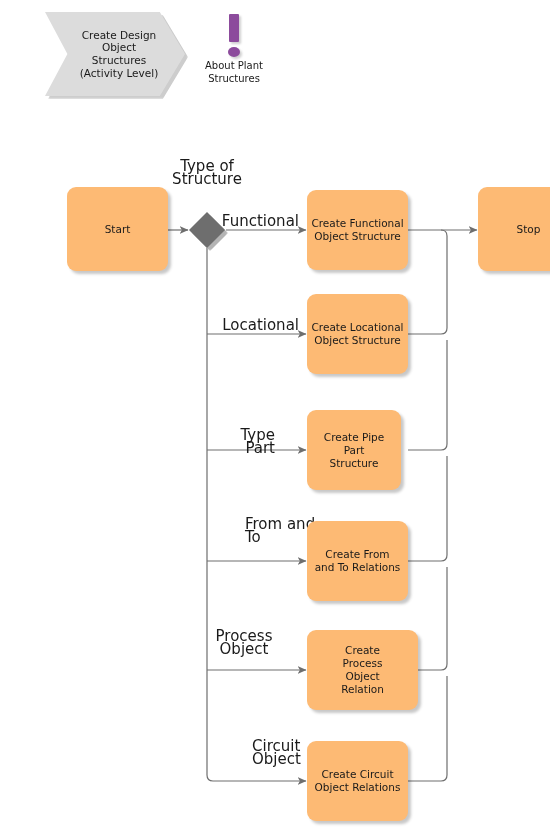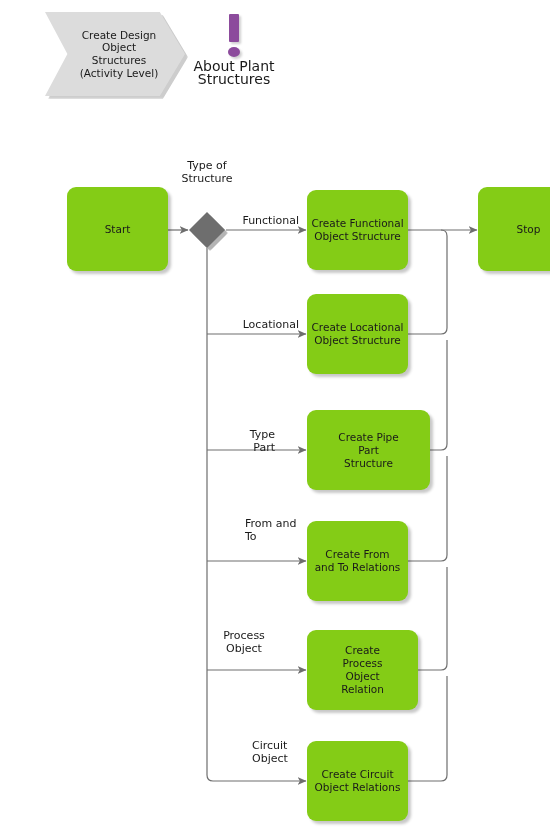--- a/index.html
+++ b/index.html
@@ -125,31 +125,31 @@
     left: 50%;
     margin-left: -4px;
     top: 37px;
     width: 12px;
     height: 10px;
     background: #cfcfcf;
     border-radius: 50%;
     filter: blur(1px);
   }
   .note-label {
-    font-size: 14px;
+    font-size: 10px;
     line-height: 12.6px;
     white-space: pre-line;
     text-align: center;
   }
 
   
   .node {
     position: absolute;
     box-sizing: border-box;
-    background: #84cc16;
+    background: #fdba74;
     border-radius: 9px;
     display: flex;
     align-items: center;
     justify-content: center;
     text-align: center;
     font-size: 10.5px;
     line-height: 13px;
     white-space: pre-line;
     box-shadow: 3px 3px 3px rgba(0,0,0,.22);
     padding: 2px 3px;
@@ -179,21 +179,21 @@
     height: 36px;
     background: #b4b4b4;
     -webkit-clip-path: polygon(50% 0, 100% 50%, 50% 100%, 0 50%);
     clip-path: polygon(50% 0, 100% 50%, 50% 100%, 0 50%);
     filter: blur(1.5px);
   }
 
   
   .edge-label {
     position: absolute;
-    font-size: 11px;
+    font-size: 15px;
     line-height: 12.6px;
     white-space: pre-line;
     color: #1a1a1a;
   }
   .edge-label.right { text-align: right; }
   .edge-label.center { text-align: center; }
   .edge-label.left { text-align: left; padding-left: 36px; }
 </style>
 </head>
 <body>
@@ -275,21 +275,21 @@
   <div class="node" style="left:270px; top:190px; width:101px; height:80px;">
     <span>Create Functional
 Object Structure</span>
   </div>
 
   <div class="node" style="left:270px; top:294px; width:101px; height:80px;">
     <span>Create Locational
 Object Structure</span>
   </div>
 
-  <div class="node" style="left:270px; top:410px; width:123px; height:80px;">
+  <div class="node" style="left:270px; top:410px; width:94px; height:80px;">
     <span>Create Pipe
 Part
 Structure</span>
   </div>
 
   <div class="node" style="left:270px; top:521px; width:101px; height:80px;">
     <span>Create From
 and To Relations</span>
   </div>
 

